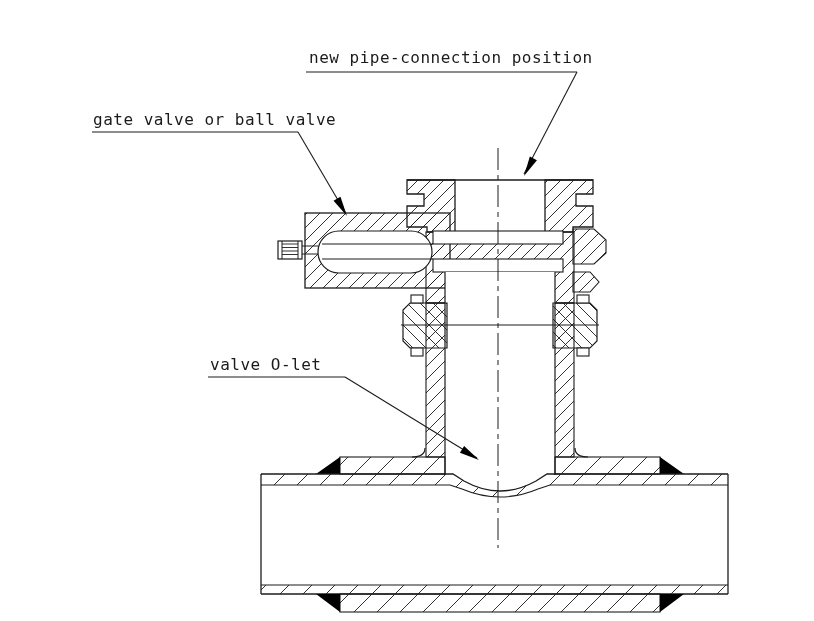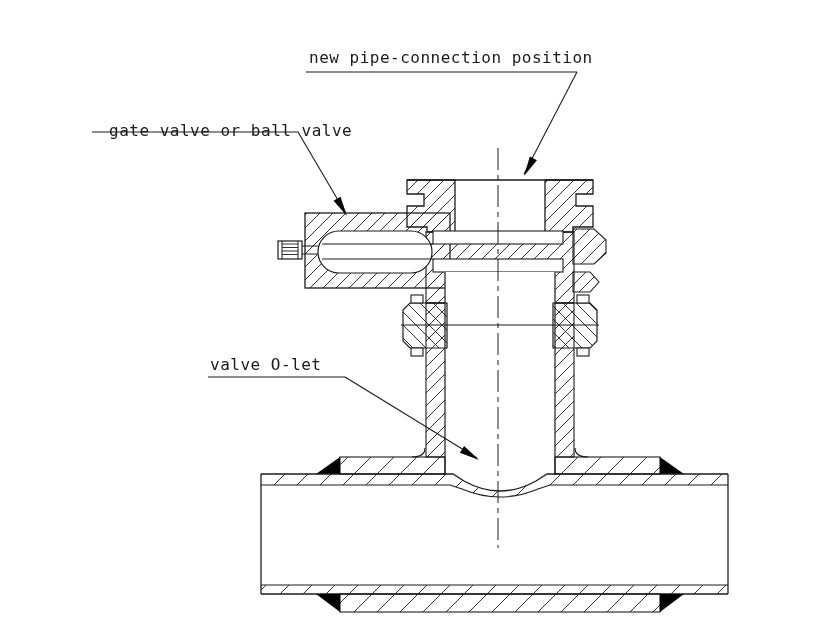--- a/index.html
+++ b/index.html
@@ -132,17 +132,17 @@
       <line x1="208" y1="377" x2="345" y2="377"></line>
       <line x1="345" y1="377" x2="477" y2="458"></line>
     </g>
     <g transform="translate(479,460) rotate(32)">
       <polygon points="0,0 -20,4 -20,-4" fill="#000000"></polygon>
     </g>
   </svg>
 
   <div class="cad-label" style="left:309px;top:48px;">new pipe-connection position</div>
 
-  <div class="cad-label" style="left:93px;top:121px;margin-left:16px;">gate valve or ball valve</div>
+  <div class="cad-label" style="left:93px;top:110px;">gate valve or ball valve</div>
 
   <div class="cad-label" style="left:210px;top:355px;">valve O-let</div>
 
 </div>
 
 </body></html>

